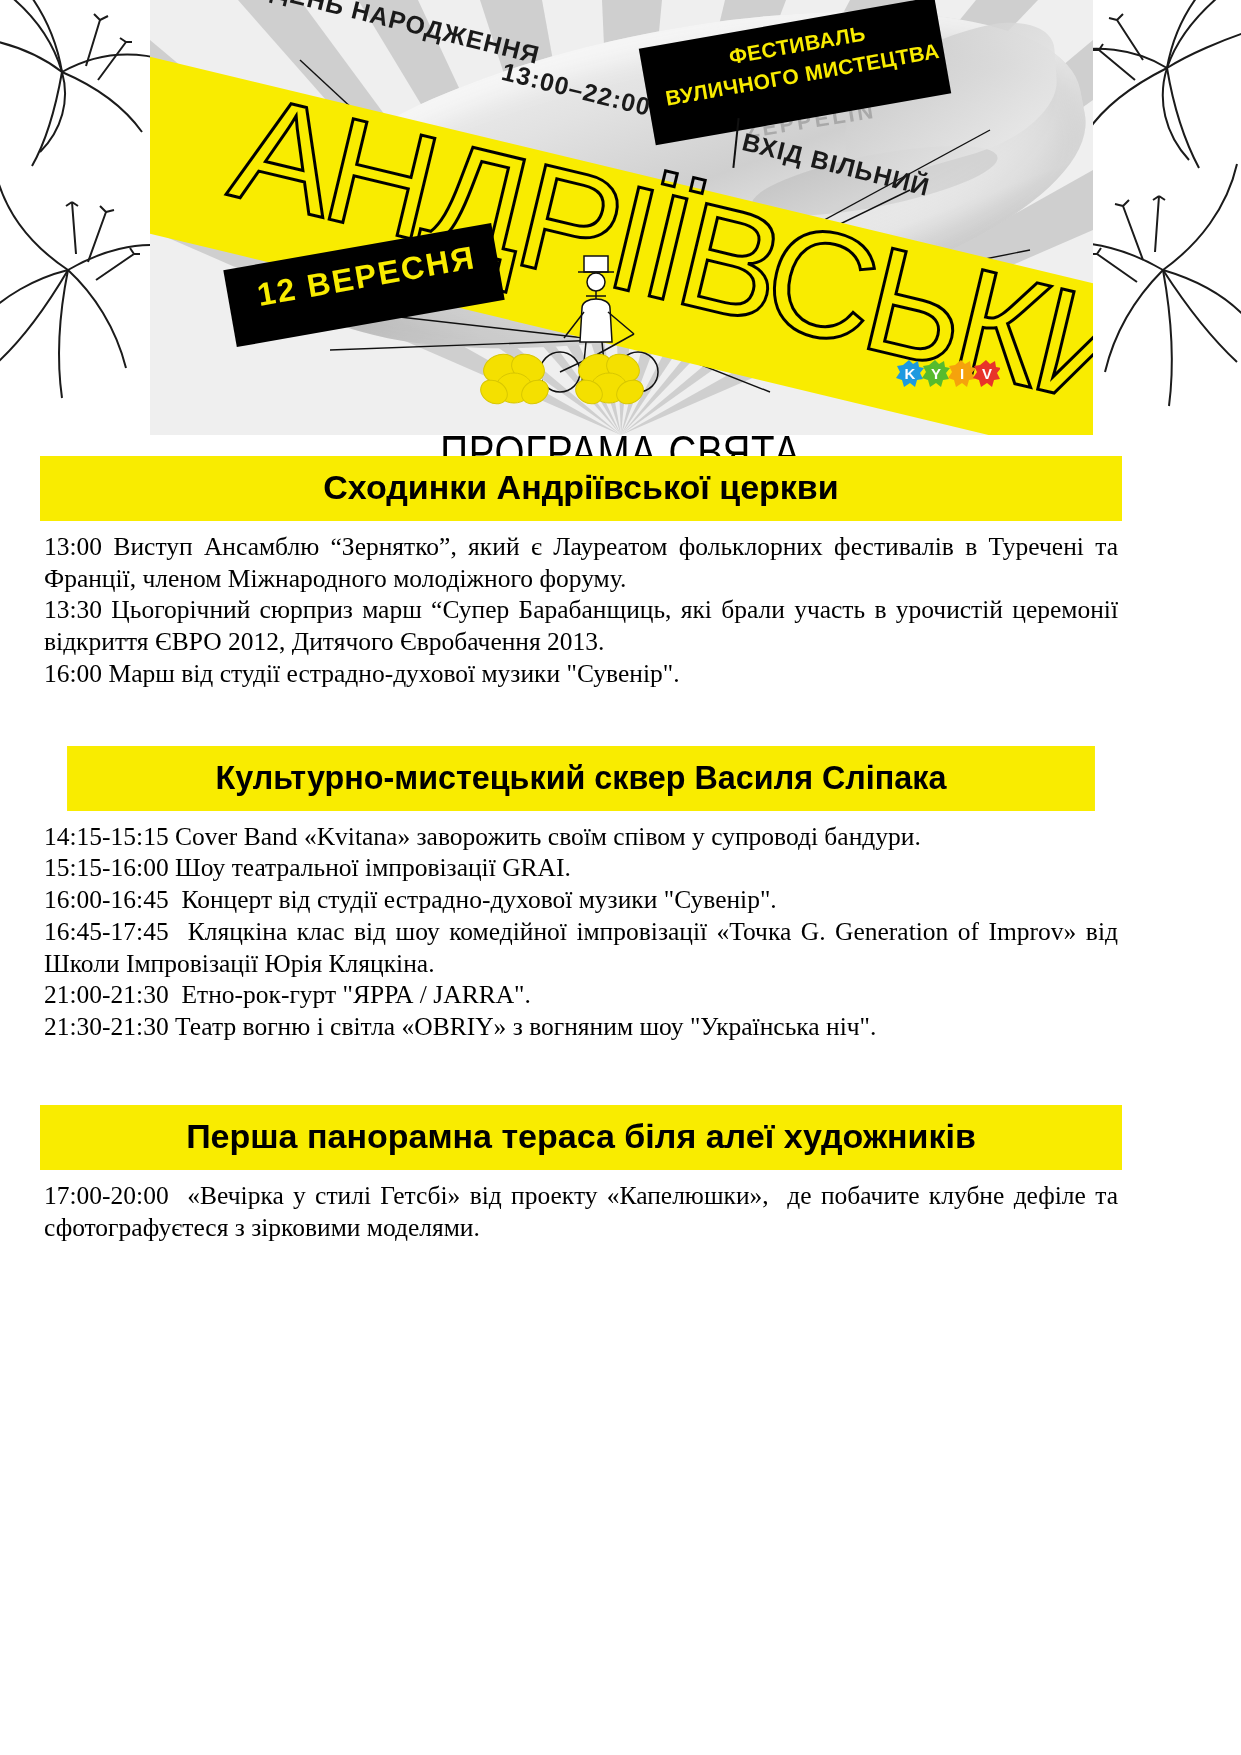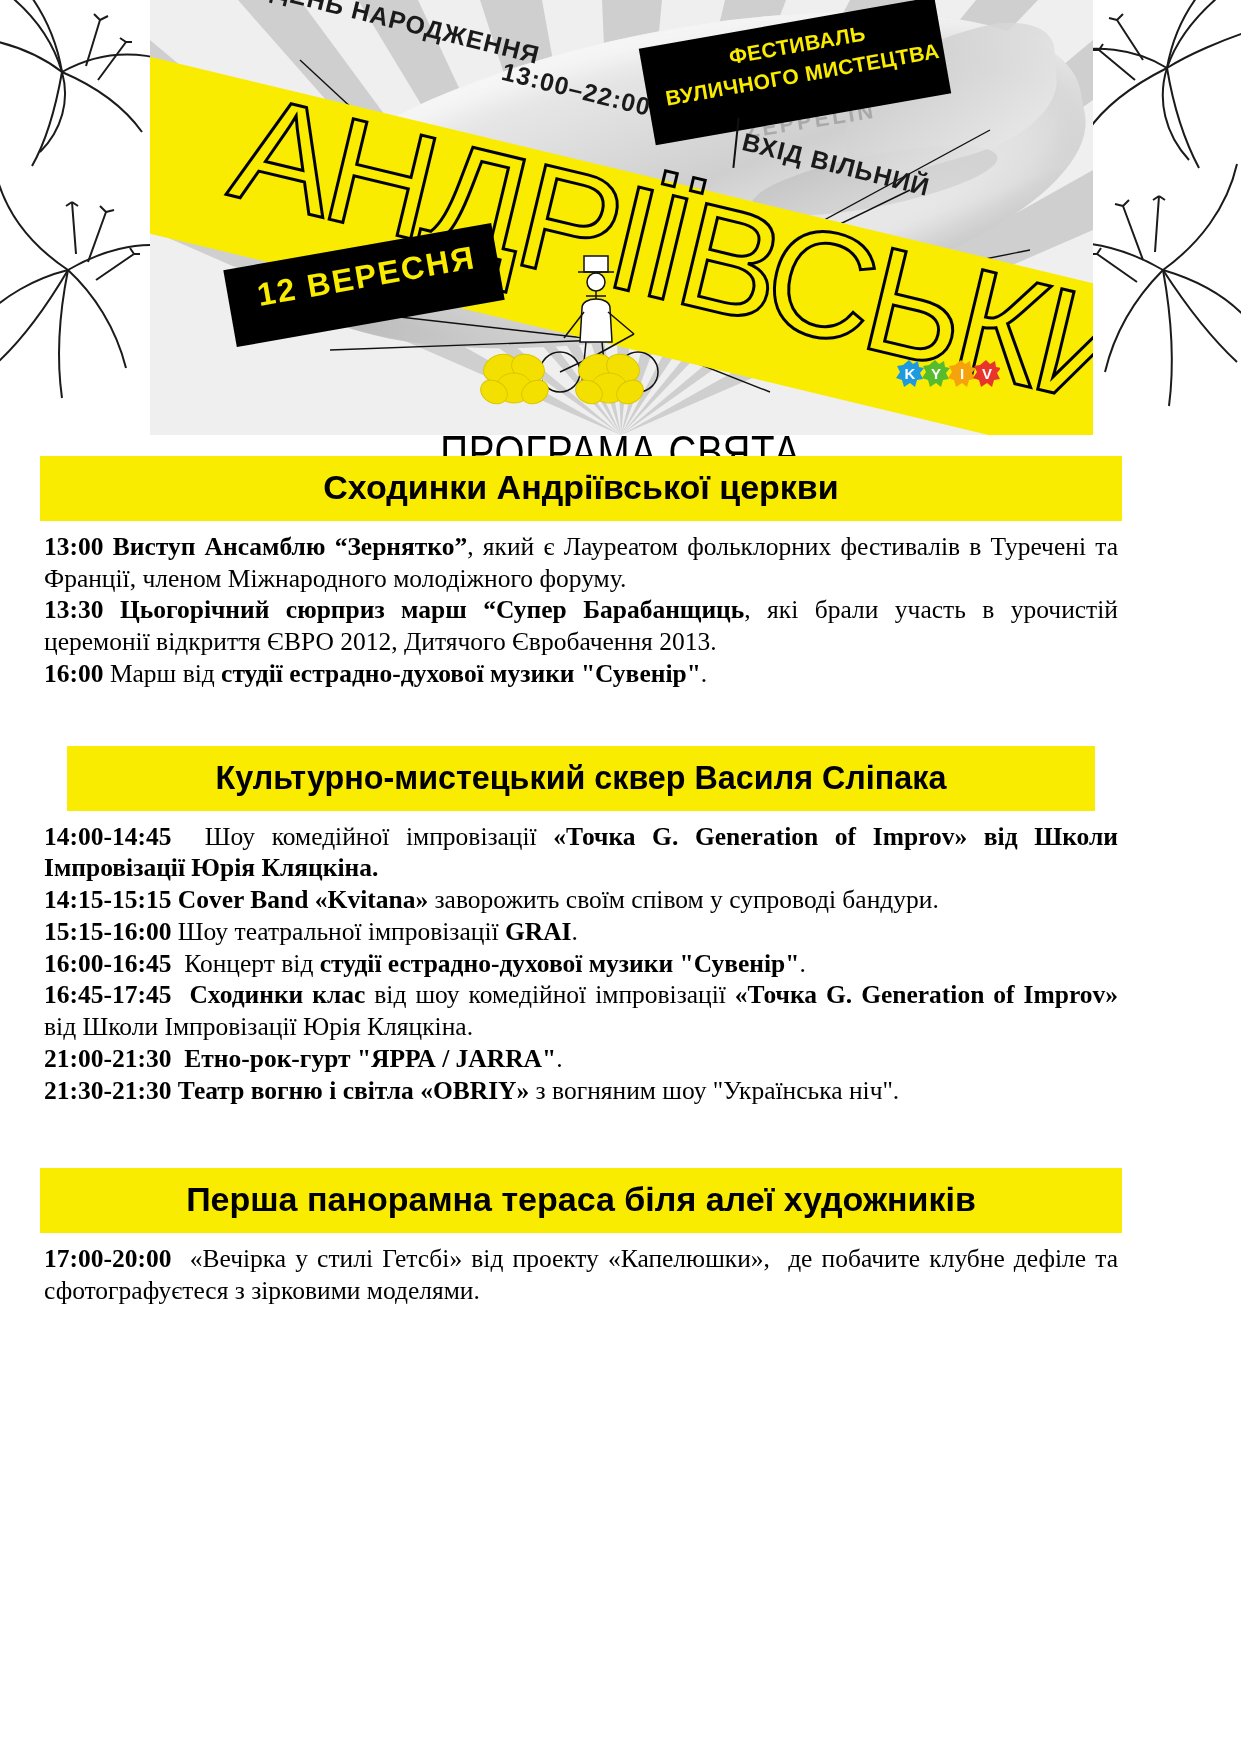--- a/index.html
+++ b/index.html
@@ -150,21 +150,21 @@
 
   .sect{margin-bottom:0;}
   .lines{
     padding:10px 4px 0 4px;
     font-family:"Liberation Serif", serif;
     font-size:25.5px;
     line-height:1.245;
     text-align:justify;
   }
   .lines p{margin:0;}
-  .lines b{font-weight:700;}
+  .lines b{font-weight:400;}
   .gap-sm{height:56px;}
   .gap-lg{height:62px;}
 </style>
 </head>
 <body>
 
 <svg class="lily lily-tl" width="180" height="200" viewBox="0 0 180 200">
   <g fill="none" stroke="#1b1b1b" stroke-width="2">
     <path d="M10 8 C40 30 62 58 72 92 C80 120 72 150 50 172"></path>
     <path d="M30 2 C52 28 66 56 72 92"></path>
@@ -339,25 +339,24 @@
       <p><b>13:30 Цьогорічний сюрприз марш “Супер Барабанщиць</b>, які брали участь в урочистій церемонії відкриття ЄВРО 2012, Дитячого Євробачення 2013.</p>
       <p><b>16:00</b> Марш від <b>студії естрадно-духової музики "Сувенір"</b>.</p>
     </div>
   </div>
 
   <div class="gap-sm"></div>
 
   <div class="sect">
     <div class="band band-wide">Культурно-мистецький сквер Василя Сліпака</div>
     <div class="lines">
-      <p><b>14:00-14:45</b>&nbsp; Шоу комедійної імпровізації <b>«Точка G. Generation of Improv» від Школи Імпровізації Юрія Кляцкіна.</b></p>
       <p><b>14:15-15:15 Cover Band «Kvitana»</b> заворожить своїм співом у супроводі бандури.</p>
       <p><b>15:15-16:00</b> Шоу театральної імпровізації <b>GRAI</b>.</p>
       <p><b>16:00-16:45</b>&nbsp; Концерт від <b>студії естрадно-духової музики "Сувенір"</b>.</p>
-      <p><b>16:45-17:45</b>&nbsp; <b>Сходинки клас</b> від шоу комедійної імпровізації <b>«Точка G. Generation of Improv»</b> від Школи Імпровізації Юрія Кляцкіна.</p>
+      <p><b>16:45-17:45</b>&nbsp; <b>Кляцкіна клас</b> від шоу комедійної імпровізації <b>«Точка G. Generation of Improv»</b> від Школи Імпровізації Юрія Кляцкіна.</p>
       <p><b>21:00-21:30&nbsp; Етно-рок-гурт "ЯРРА / JARRA"</b>.</p>
       <p><b>21:30-21:30 Театр вогню і світла «OBRIY»</b> з вогняним шоу "Українська ніч".</p>
     </div>
   </div>
 
   <div class="gap-lg"></div>
 
   <div class="sect">
     <div class="band">Перша панорамна тераса біля алеї художників</div>
     <div class="lines">

